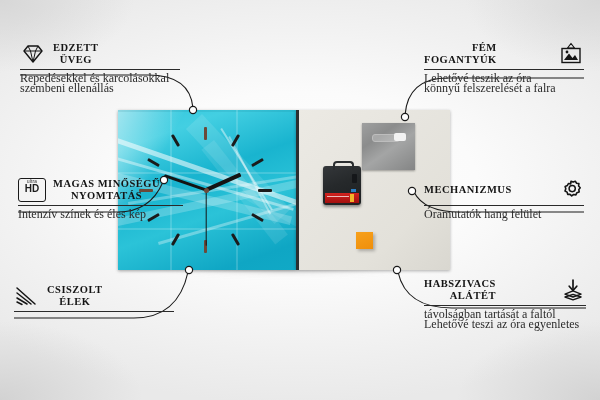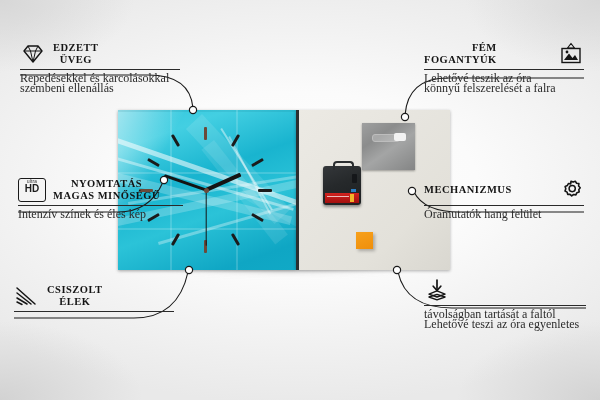--- a/index.html
+++ b/index.html
@@ -225,22 +225,22 @@
     <div class="sub">szembeni ellenállás</div>
   </div>
 
   <div class="callout left" style="left:18px;top:178px;width:165px;">
     <div class="head">
       <span class="hdbox">
         <span class="u">ultra</span>
         <span class="h">HD</span>
       </span>
       <span>
+        <span class="title" style="display:block">MAGAS MINŐSÉGŰ</span>
         <span class="title" style="display:block">NYOMTATÁS</span>
-        <span class="title" style="display:block">MAGAS MINŐSÉGŰ</span>
       </span>
     </div>
     <div class="rule"></div>
     <div class="sub">Intenzív színek és éles kép</div>
   </div>
 
   <div class="callout left" style="left:14px;top:284px;width:160px;">
     <div class="head">
       <span class="ico">
         <svg viewBox="0 0 26 24">
@@ -286,20 +286,24 @@
           <circle cx="14.2" cy="10.6" r="3.1" fill="none" stroke="#151515" stroke-width="1.5"></circle>
         </svg>
       </span>
     </div>
     <div class="rule"></div>
     <div class="sub">Óramutatók hang felület</div>
   </div>
 
   <div class="callout right" style="left:424px;top:278px;width:162px;">
     <div class="head">
+      <span>
+        <span class="title" style="display:block">HABSZIVACS</span>
+        <span class="title" style="display:block">ALÁTÉT</span>
+      </span>
       <span class="ico">
         <svg viewBox="0 0 26 24">
           <path d="M13,2 L13,10 M13,12.5 L9.2,8.2 M13,12.5 L16.8,8.2" fill="none" stroke="#151515" stroke-width="1.7" stroke-linecap="round" stroke-linejoin="round"></path>
           <path d="M13,12.8 L21,16.2 L13,19 L5,16.2 Z" fill="none" stroke="#151515" stroke-width="1.4" stroke-linejoin="round"></path>
           <path d="M13,16.4 L21,19 L13,21.8 L5,19 Z" fill="none" stroke="#151515" stroke-width="1.4" stroke-linejoin="round"></path>
         </svg>
       </span>
     </div>
     <div class="rule"></div>
     <div class="sub">távolságban tartását a faltól</div>

